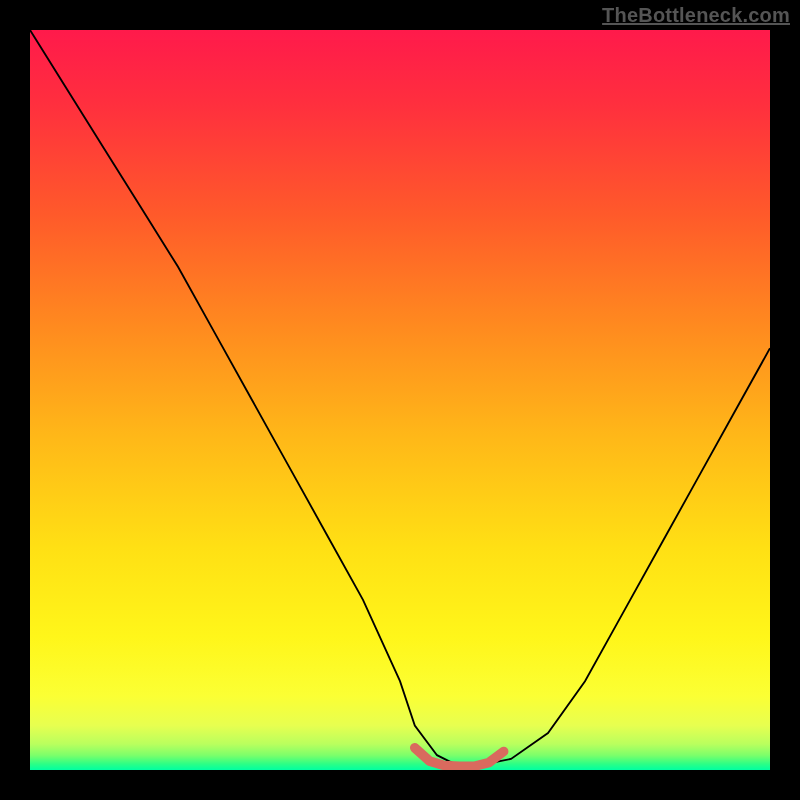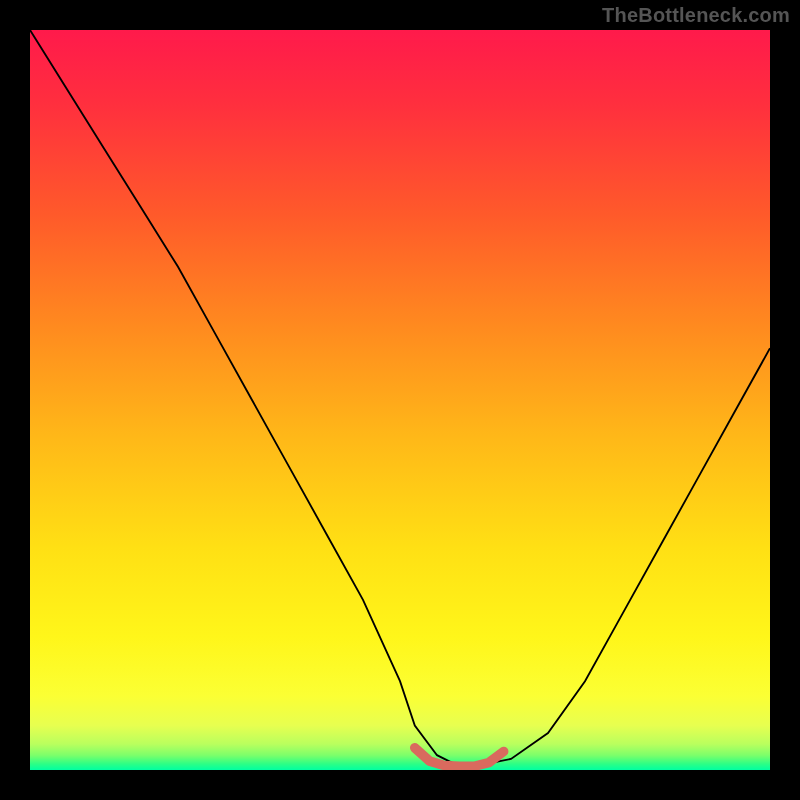--- a/index.html
+++ b/index.html
@@ -19,20 +19,21 @@
   }
   .watermark {
     position: absolute;
     top: 4px;
     right: 10px;
     color: #555;
     font-size: 20px;
     font-weight: 600;
     letter-spacing: 0.2px;
     user-select: none;
+    text-decoration: underline;
   }
   .plot {
     position: absolute;
     left: 30px;
     top: 30px;
     width: 740px;
     height: 740px;
     overflow: hidden;
   }
   

